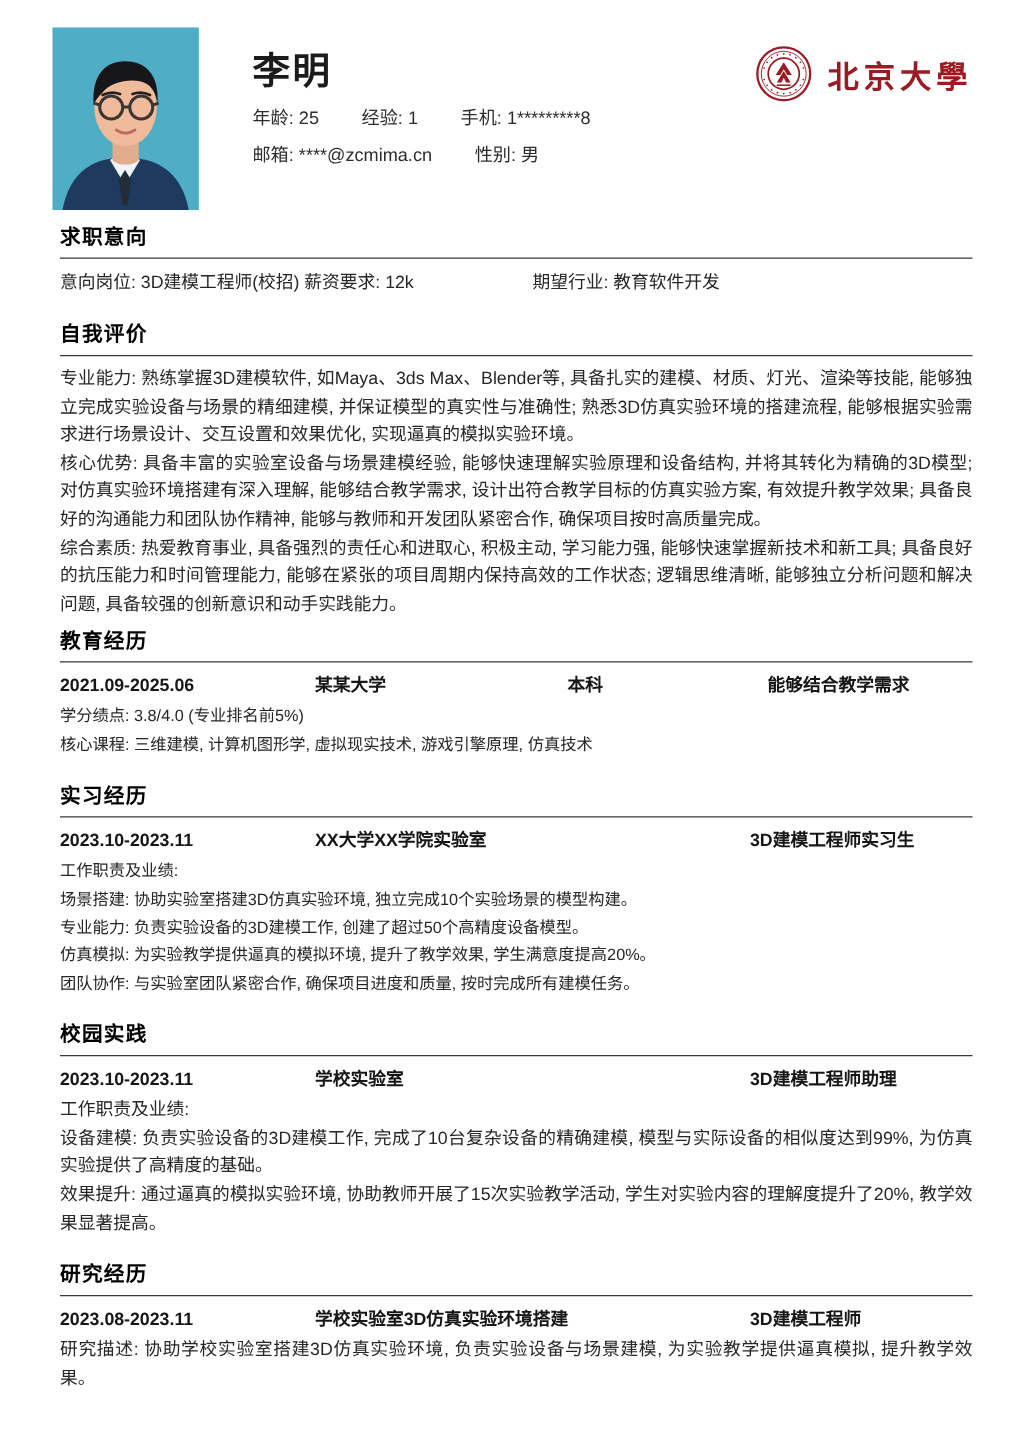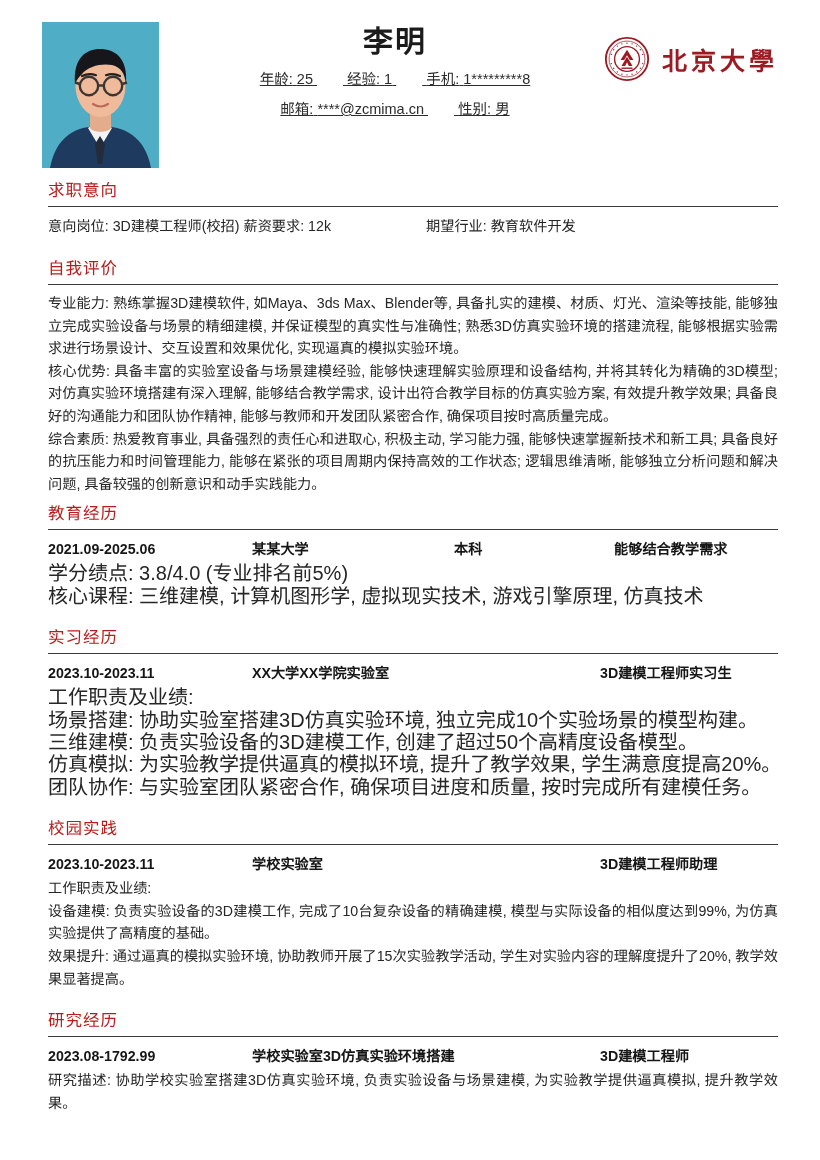--- a/index.html
+++ b/index.html
@@ -39,37 +39,36 @@
     height: 146px;
     overflow: hidden;
     background: #4fadc6;
   }
   .photo svg { display: block; width: 117px; height: 146px; }
 
   .id-block {
     position: absolute;
     left: 160px;
     right: 190px;
-    top: 20px;
-    text-align: center;
+    top: 36px;
+    text-align: left;
   }
   .name {
     font-size: 30px;
     font-weight: bold;
     letter-spacing: 2px;
     color: #1b1b1b;
     line-height: 44px;
     margin: 0;
   }
   .meta-line {
     font-size: 14.5px;
     color: #2c2c2c;
     line-height: 30px;
     white-space: nowrap;
-    text-decoration: underline;
   }
   .meta-line .gap { display: inline-block; width: 26px; }
   .meta-val { color: #2c2c2c; }
 
   .logo {
     position: absolute;
     right: 0px;
     top: 36px;
     display: flex;
     align-items: center;
@@ -82,22 +81,22 @@
     font-weight: bold;
     color: #9c1b23;
     letter-spacing: 4px;
     white-space: nowrap;
   }
 
   
   .section { margin-top: 2px; }
   .section-title {
     font-size: 16.5px;
-    font-weight: normal;
-    color: #b91c1c;
+    font-weight: bold;
+    color: #000000;
     letter-spacing: 1px;
     padding: 4px 0 3px 6px;
     line-height: 24px;
   }
   .rule {
     height: 0;
     border-top: 1.6px solid #3a3a3a;
     margin: 1px 0 7px 6px;
   }
 
@@ -132,21 +131,21 @@
     line-height: 25px;
     white-space: nowrap;
   }
   .entry-head .c-date { position: absolute; left: 0; }
   .entry-head .c-org  { position: absolute; left: 204px; }
   .entry-head .c-deg  { position: absolute; left: 406px; }
   .entry-head .c-maj  { position: absolute; left: 566px; }
   .entry-head .c-role { position: absolute; left: 552px; }
 
   .entry-line {
-    font-size: 20px;
+    font-size: 13px;
     line-height: 22.4px;
     color: #262626;
     margin-left: 6px;
     white-space: nowrap;
   }
   .entry-wrap {
     font-size: 14.2px;
     line-height: 22.6px;
     color: #262626;
     margin-left: 6px;
@@ -280,21 +279,21 @@
   <div class="section" style="margin-top:14px;">
     <div class="section-title">实习经历</div>
     <div class="rule"></div>
     <div class="entry-head">
       <span class="c-date">2023.10-2023.11</span>
       <span class="c-org">XX大学XX学院实验室</span>
       <span class="c-role">3D建模工程师实习生</span>
     </div>
     <div class="entry-line">工作职责及业绩:</div>
     <div class="entry-line">场景搭建: 协助实验室搭建3D仿真实验环境, 独立完成10个实验场景的模型构建。</div>
-    <div class="entry-line">三维建模: 负责实验设备的3D建模工作, 创建了超过50个高精度设备模型。</div>
+    <div class="entry-line">专业能力: 负责实验设备的3D建模工作, 创建了超过50个高精度设备模型。</div>
     <div class="entry-line">仿真模拟: 为实验教学提供逼真的模拟环境, 提升了教学效果, 学生满意度提高20%。</div>
     <div class="entry-line">团队协作: 与实验室团队紧密合作, 确保项目进度和质量, 按时完成所有建模任务。</div>
   </div>
 
   <div class="section" style="margin-top:14px;">
     <div class="section-title">校园实践</div>
     <div class="rule"></div>
     <div class="entry-head">
       <span class="c-date">2023.10-2023.11</span>
       <span class="c-org">学校实验室</span>
@@ -302,21 +301,21 @@
     </div>
     <div class="entry-wrap">工作职责及业绩:</div>
     <div class="entry-wrap">设备建模: 负责实验设备的3D建模工作, 完成了10台复杂设备的精确建模, 模型与实际设备的相似度达到99%, 为仿真实验提供了高精度的基础。</div>
     <div class="entry-wrap">效果提升: 通过逼真的模拟实验环境, 协助教师开展了15次实验教学活动, 学生对实验内容的理解度提升了20%, 教学效果显著提高。</div>
   </div>
 
   <div class="section" style="margin-top:14px;">
     <div class="section-title">研究经历</div>
     <div class="rule"></div>
     <div class="entry-head">
-      <span class="c-date">2023.08-1792.99</span>
+      <span class="c-date">2023.08-2023.11</span>
       <span class="c-org">学校实验室3D仿真实验环境搭建</span>
       <span class="c-role">3D建模工程师</span>
     </div>
     <div class="entry-wrap">研究描述: 协助学校实验室搭建3D仿真实验环境, 负责实验设备与场景建模, 为实验教学提供逼真模拟, 提升教学效果。</div>
 
   </div>
 
 </div>
 
 </body></html>

